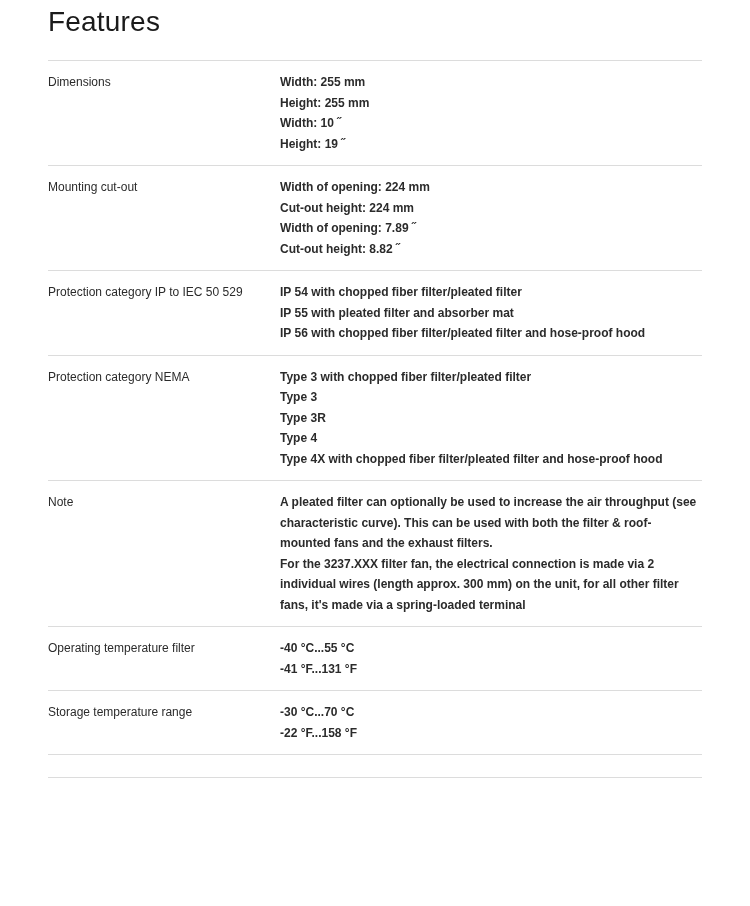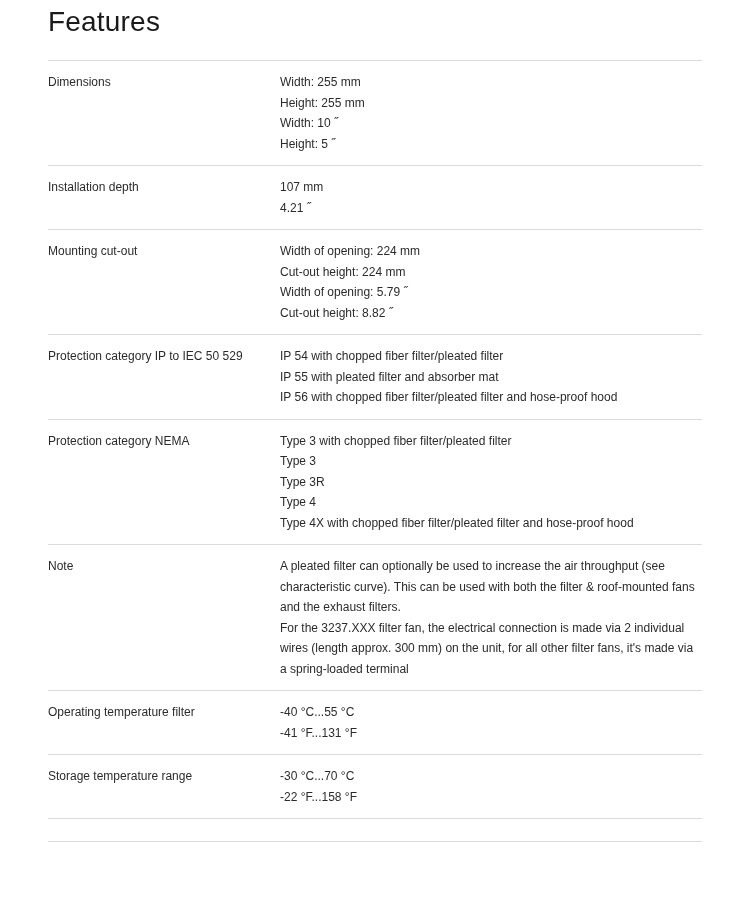--- a/index.html
+++ b/index.html
@@ -44,20 +44,21 @@
     font-size: 12px;
     line-height: 20.5px;
     color: #2b2b2b;
   }
   td.label {
     width: 232px;
     padding-right: 12px;
   }
   td.value {
     width: 422px;
+    font-weight: bold;
   }
   .value .line {
     display: block;
   }
   .label .line {
     display: block;
   }
 </style>
 </head>
 <body>
@@ -67,40 +68,31 @@
   <table class="features">
     <tbody>
         <tr>
           <td class="label">
             <span class="line">Dimensions</span>
           </td>
           <td class="value">
             <span class="line">Width: 255 mm</span>
             <span class="line">Height: 255 mm</span>
             <span class="line">Width: 10 ˝</span>
-            <span class="line">Height: 5 ˝</span>
-          </td>
-        </tr>
-        <tr>
-          <td class="label">
-            <span class="line">Installation depth</span>
-          </td>
-          <td class="value">
-            <span class="line">107 mm</span>
-            <span class="line">4.21 ˝</span>
+            <span class="line">Height: 19 ˝</span>
           </td>
         </tr>
         <tr>
           <td class="label">
             <span class="line">Mounting cut-out</span>
           </td>
           <td class="value">
             <span class="line">Width of opening: 224 mm</span>
             <span class="line">Cut-out height: 224 mm</span>
-            <span class="line">Width of opening: 5.79 ˝</span>
+            <span class="line">Width of opening: 7.89 ˝</span>
             <span class="line">Cut-out height: 8.82 ˝</span>
           </td>
         </tr>
         <tr>
           <td class="label">
             <span class="line">Protection category IP to IEC 50 529</span>
           </td>
           <td class="value">
             <span class="line">IP 54 with chopped fiber filter/pleated filter</span>
             <span class="line">IP 55 with pleated filter and absorber mat</span>

